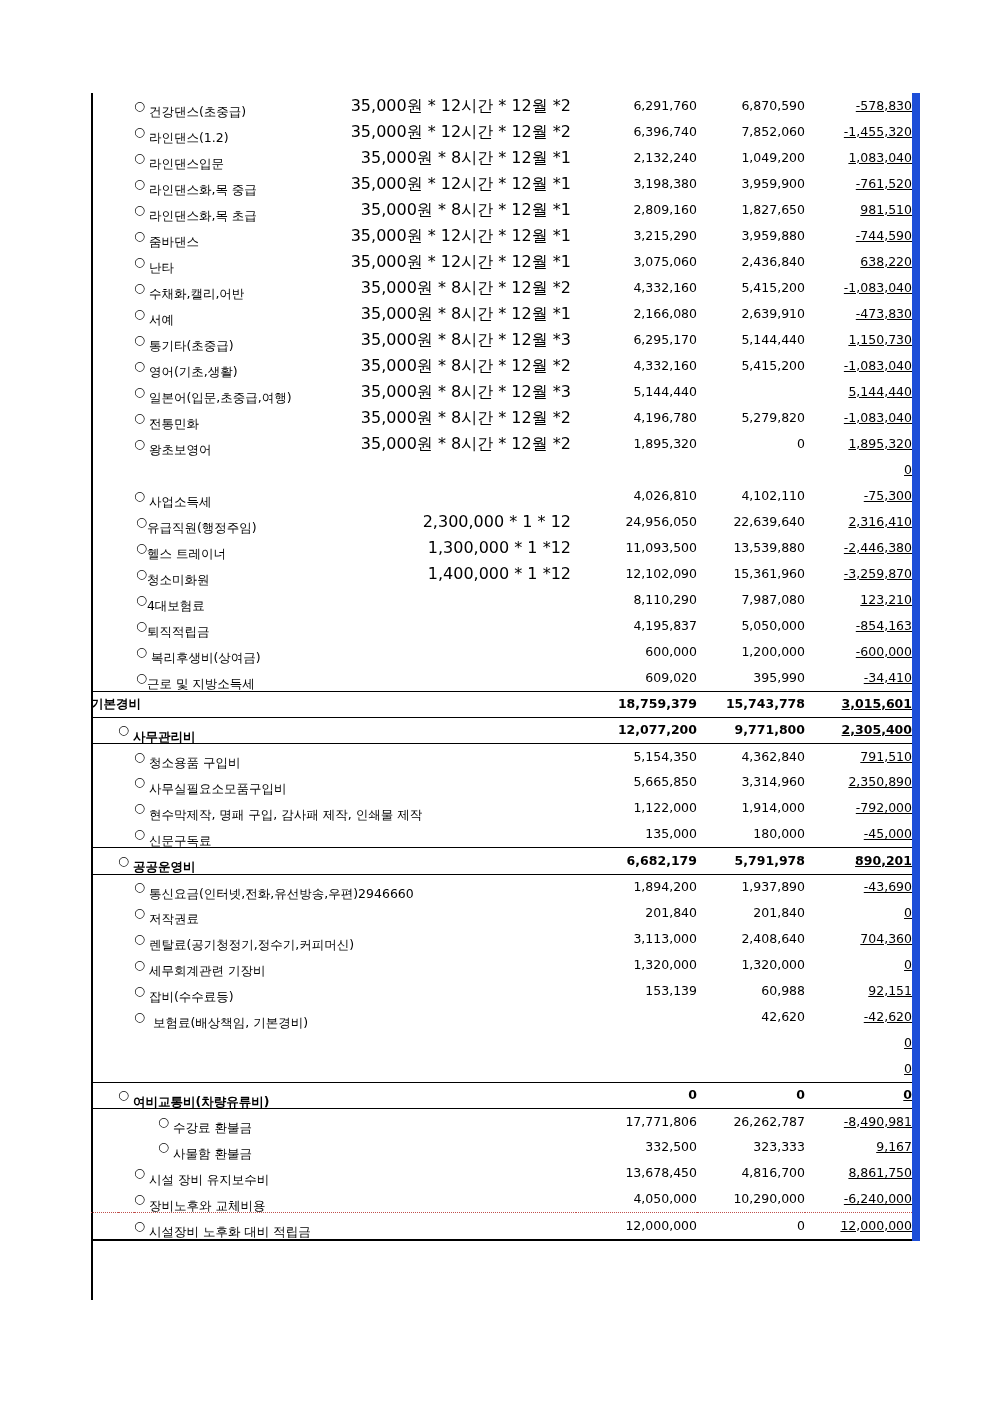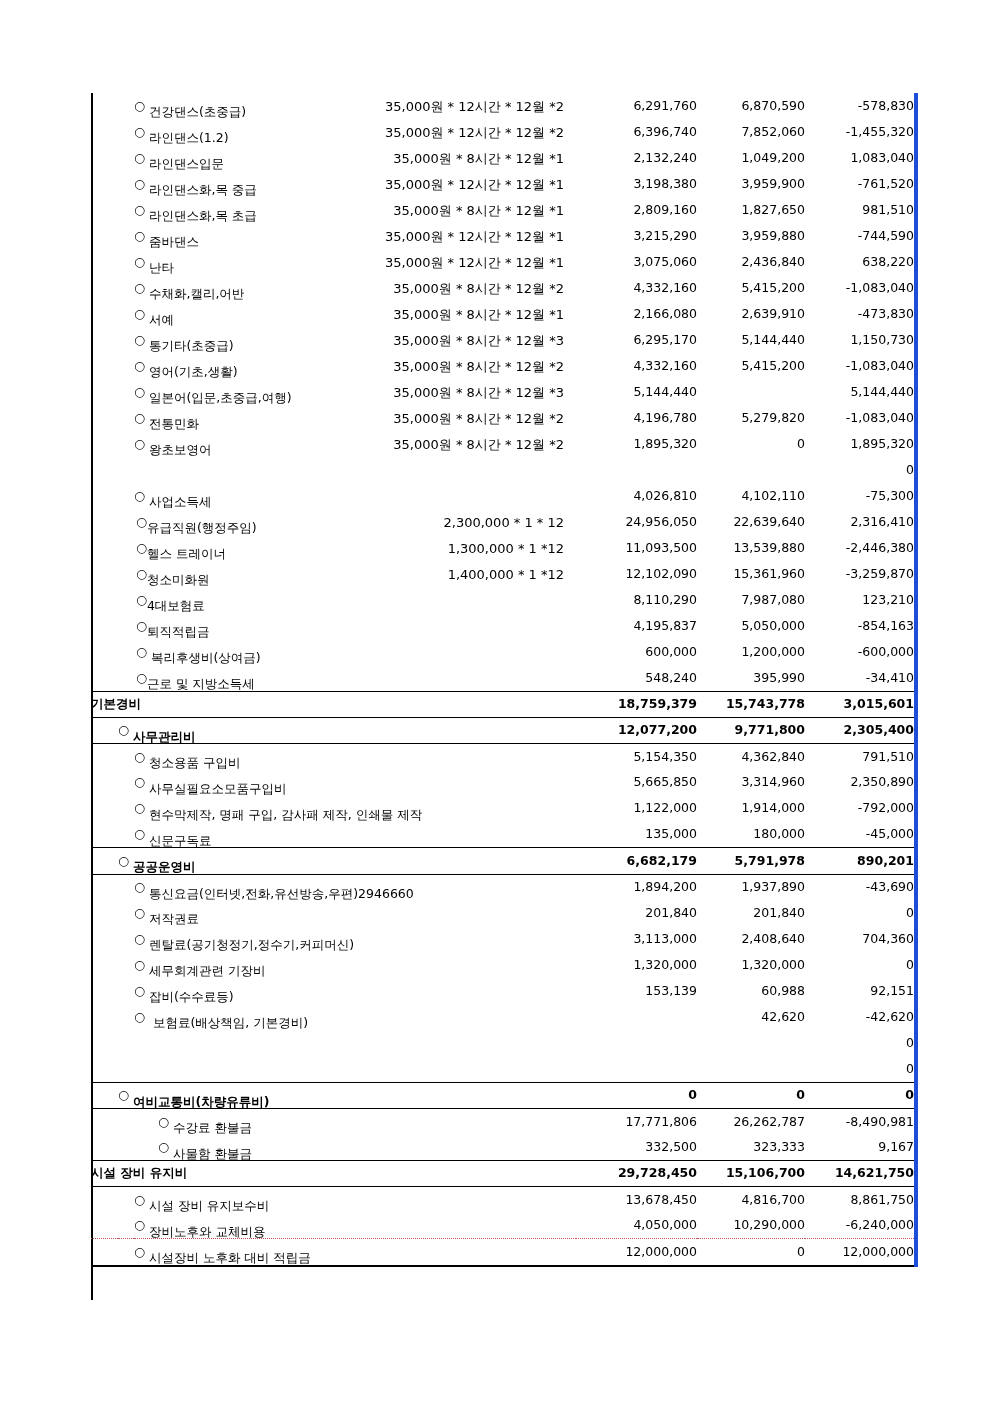--- a/index.html
+++ b/index.html
@@ -48,36 +48,36 @@
     padding-left: 6px;
     position: relative;
   }
   .label-inner {
     display: flex;
     align-items: center;
   }
   .lbl-text { white-space: pre; margin-top: 13px; }
   .calc {
     position: absolute;
-    right: 12px;
+    right: 5px;
     top: 50%;
     transform: translateY(-50%);
     white-space: pre;
-    font-size: 13px;
+    font-size: 16px;
   }
 
   
   .num {
     text-align: right;
     padding-right: 5px;
     border-right: 1px solid #000;
     font-size: 12.5px;
     letter-spacing: 0px;
   }
-  .num.last { border-right: 4px solid #1d4ed8; }
+  .num.last { border-right: 8px solid #1d4ed8; text-decoration: underline; }
 
   
   tr.bold td { font-weight: bold; }
   tr.topline td { border-top: 1px solid #000; }
   tr.botline td { border-bottom: 1px solid #000; }
   tr.botline-red td { border-bottom: 1px dotted #c0504d; }
   tr.bottomedge td { border-bottom: 2px solid #000; }
 
   
   td.lvl1 {
@@ -423,21 +423,21 @@
         </tr>
         <tr class="">
           <td class="g1"></td>
           <td class="g2"></td>
           <td class="label" style="padding-left: 2px;">
             <span class="label-inner">
               <span class="bullet" style="margin-right: 0px;">○</span>
               <span class="lbl-text">근로 및 지방소득세</span>
             </span>
           </td>
-          <td class="num">548,240</td>
+          <td class="num">609,020</td>
           <td class="num">395,990</td>
           <td class="num last">-34,410</td>
         </tr>
         <tr class="bold topline botline">
           <td colspan="3" class="lvl1">기본경비</td>
           <td class="num">18,759,379</td>
           <td class="num">15,743,778</td>
           <td class="num last">3,015,601</td>
         </tr>
         <tr class="bold botline">
@@ -649,26 +649,20 @@
           <td class="label" style="padding-left: 24px;">
             <span class="label-inner">
               <span class="bullet">○</span>
               <span class="lbl-text">사물함 환불금</span>
             </span>
           </td>
           <td class="num">332,500</td>
           <td class="num">323,333</td>
           <td class="num last">9,167</td>
         </tr>
-        <tr class="bold topline botline">
-          <td colspan="3" class="lvl1">시설 장비 유지비</td>
-          <td class="num">29,728,450</td>
-          <td class="num">15,106,700</td>
-          <td class="num last">14,621,750</td>
-        </tr>
         <tr class="">
           <td class="g1"></td>
           <td class="g2"></td>
           <td class="label">
             <span class="label-inner">
               <span class="bullet">○</span>
               <span class="lbl-text">시설 장비 유지보수비</span>
             </span>
           </td>
           <td class="num">13,678,450</td>

